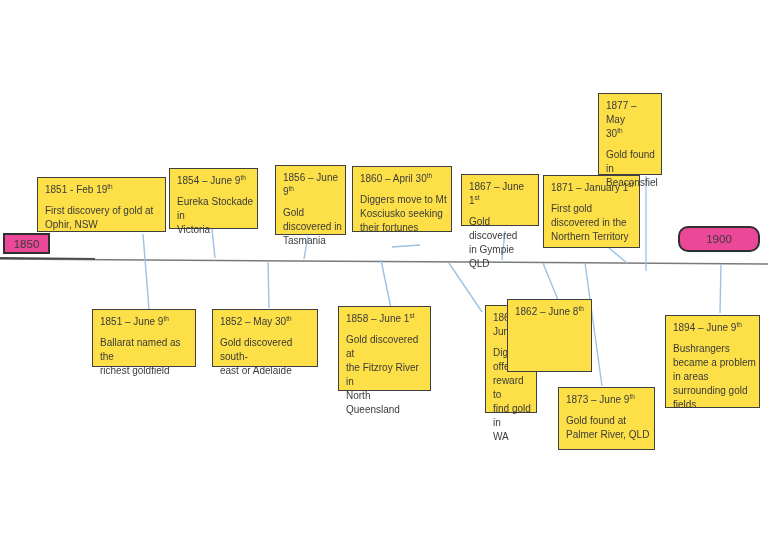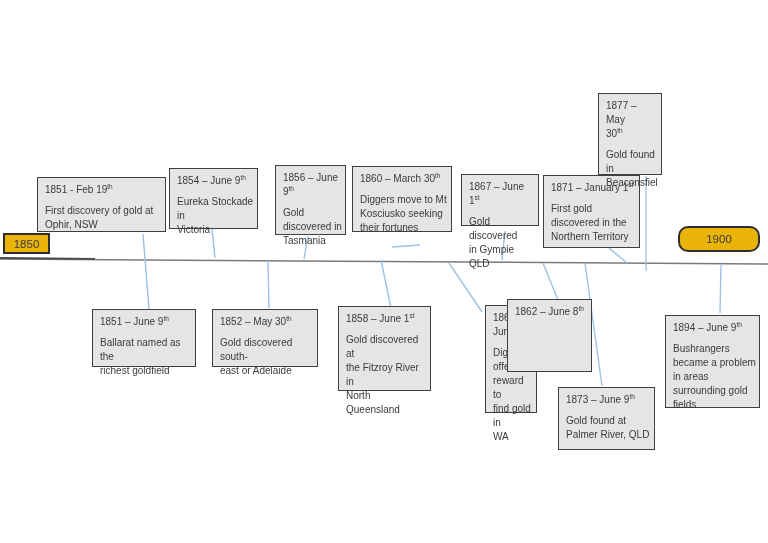--- a/index.html
+++ b/index.html
@@ -8,34 +8,34 @@
     width: 768px; height: 543px;
     background: #ffffff;
     font-family: "Liberation Sans", "DejaVu Sans", sans-serif;
     color: #3a3a3a;
     overflow: hidden;
   }
   #connector-layer { position: absolute; left: 0; top: 0; z-index: 1; }
   .event-box {
     position: absolute;
     box-sizing: border-box;
-    background: #e5e5e5;
+    background: #fde047;
     border: 1.6px solid #3f3f3f;
     padding: 5px 3px 0 7px;
     font-size: 10px;
     line-height: 1.4;
     z-index: 2;
   }
   .event-box .date { margin: 0 0 7px 0; white-space: pre-line; }
   .event-box .desc { margin: 0; white-space: pre-line; }
   .event-box sup { font-size: 6.5px; vertical-align: super; line-height: 0; }
   .marker-box {
     position: absolute;
     box-sizing: border-box;
-    background: #eab308;
+    background: #ec4899;
     border: 2px solid #2f2f2f;
     display: flex; align-items: center; justify-content: center;
     font-size: 11.5px;
     z-index: 2;
   }
   
   .m-1850 { left: 3px;   top: 233px; width: 47px;  height: 21px; }
   .m-1900 { left: 678px; top: 226px; width: 82px;  height: 26px; border-radius: 10px; }
 
   .e-1851feb  { left: 37px;  top: 177px; width: 129px; height: 55px; }
@@ -96,21 +96,21 @@
     <p class="desc">Eureka Stockade in
 Victoria</p>
   </div>
   <div class="event-box e-1856">
     <p class="date"><span>1856 – June 9</span><sup>th</sup></p>
     <p class="desc">Gold
 discovered in
 Tasmania</p>
   </div>
   <div class="event-box e-1860">
-    <p class="date"><span>1860 – March 30</span><sup>th</sup></p>
+    <p class="date"><span>1860 – April 30</span><sup>th</sup></p>
     <p class="desc">Diggers move to Mt
 Kosciusko seeking
 their fortunes</p>
   </div>
   <div class="event-box e-1867">
     <p class="date"><span>1867 – June 1</span><sup>st</sup></p>
     <p class="desc">Gold discovered
 in Gympie QLD</p>
   </div>
   <div class="event-box e-1871">

